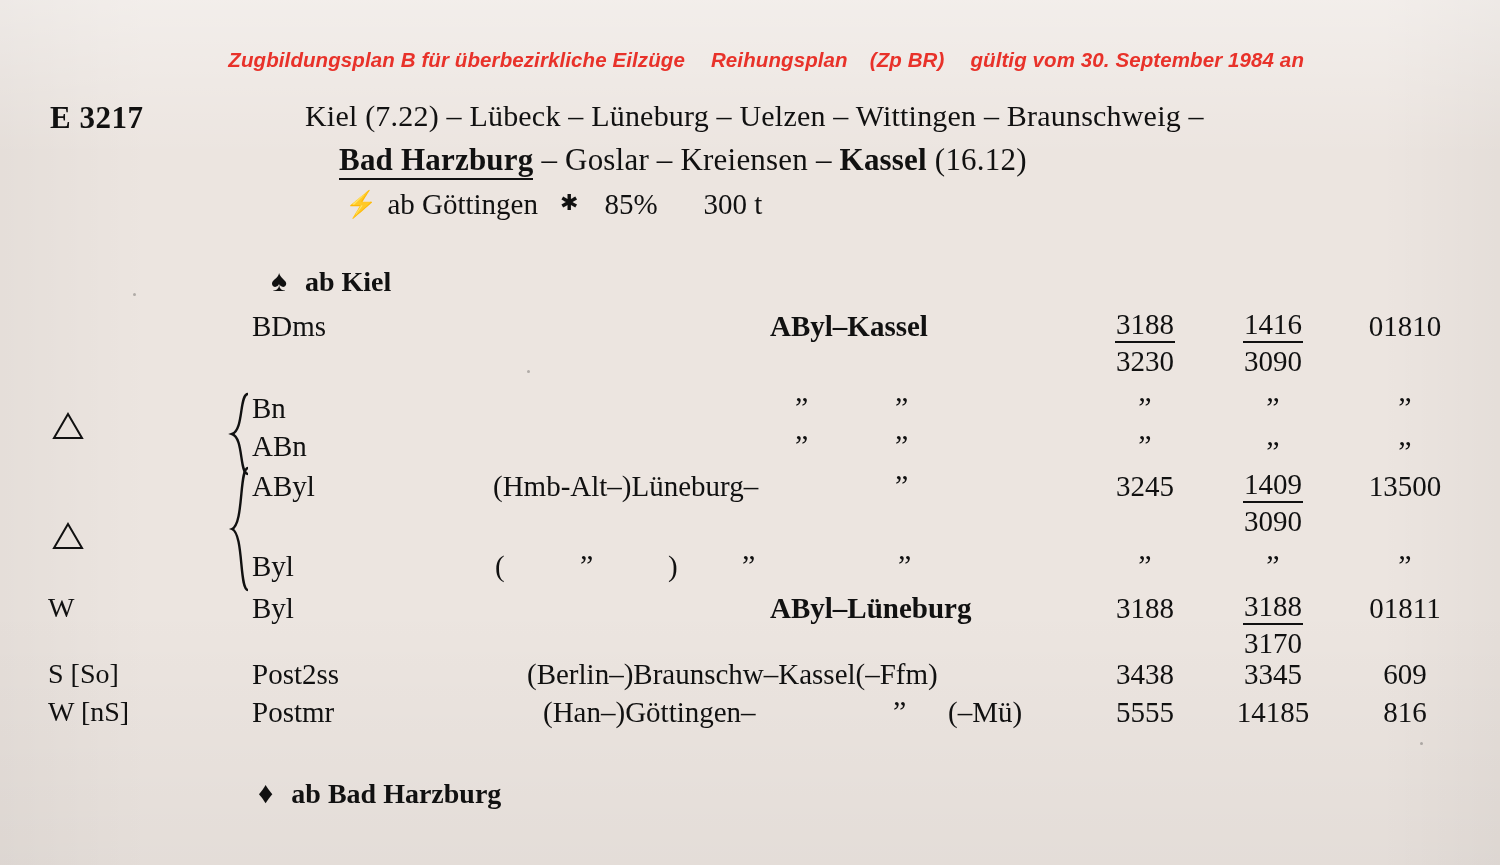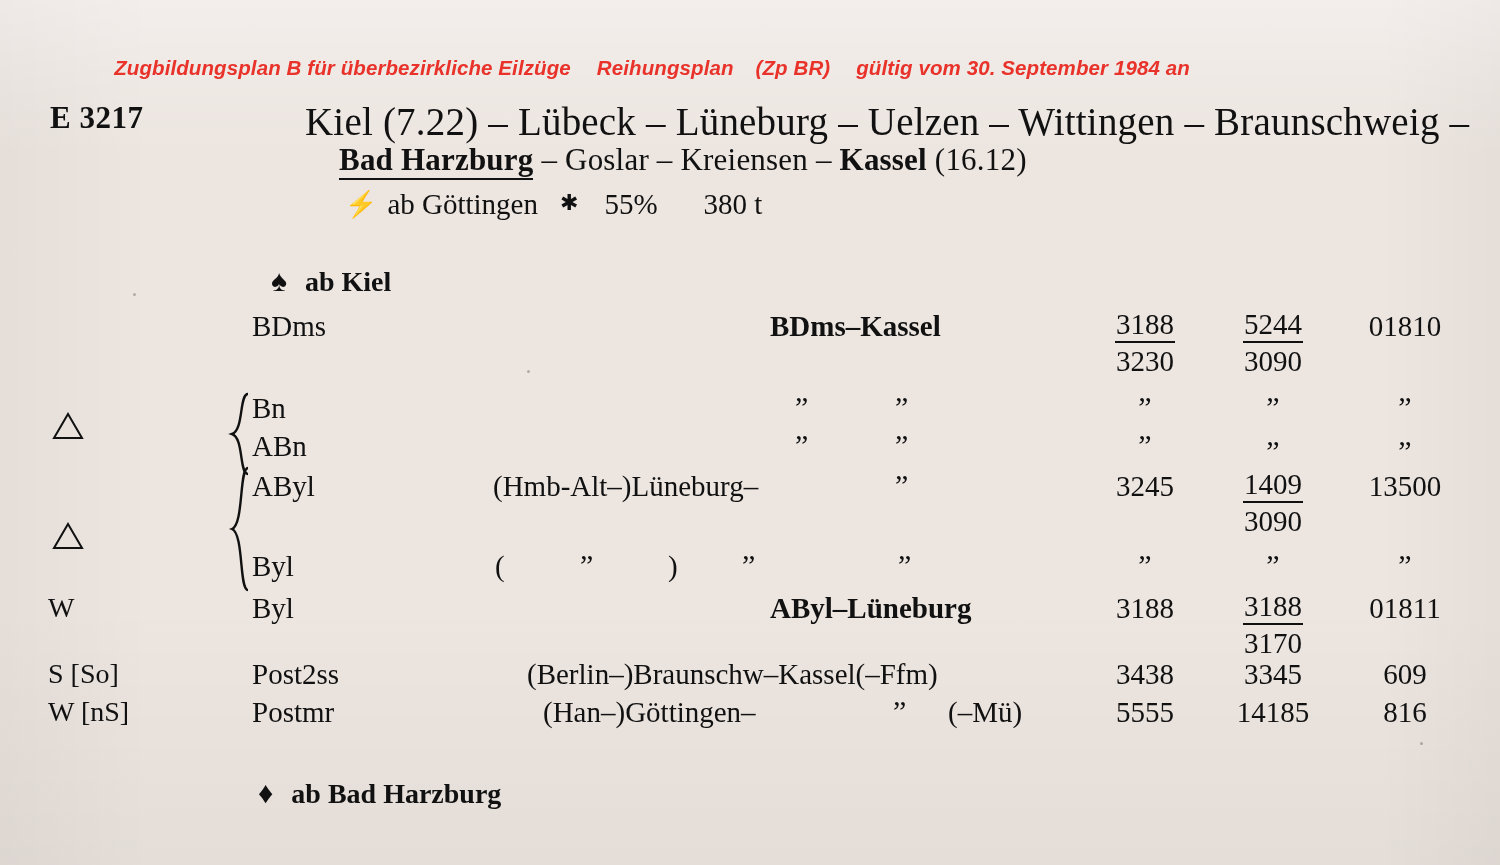--- a/index.html
+++ b/index.html
@@ -21,24 +21,24 @@
     inset: 0;
     background:
       linear-gradient(to bottom, rgba(255,255,255,0.35) 0%, rgba(255,255,255,0.0) 18%,
                       rgba(0,0,0,0.0) 70%, rgba(0,0,0,0.035) 100%),
       linear-gradient(to right, rgba(0,0,0,0.03) 0%, rgba(255,255,255,0.0) 10%,
                       rgba(255,255,255,0.0) 92%, rgba(0,0,0,0.03) 100%);
     pointer-events: none;
   }
   .header {
     position: absolute;
-    top: 56px;
+    top: 48px;
     left: 0;
     width: 1304px;
-    text-align: center;
+    text-align: right;
     color: #e8322a;
     font-family: "Liberation Sans", sans-serif;
     font-style: italic;
     font-weight: bold;
     font-size: 20.5px;
     letter-spacing: 0.1px;
     white-space: nowrap;
   }
   .header span { display: inline-block; }
   .h-gap-1 { width: 26px; }
@@ -50,21 +50,21 @@
     left: 50px;
     top: 100px;
     font-size: 31px;
     font-weight: bold;
     letter-spacing: 0.5px;
   }
   .route-1 {
     position: absolute;
     left: 305px;
     top: 99px;
-    font-size: 39px;
+    font-size: 30px;
     white-space: nowrap;
     letter-spacing: 0.2px;
   }
   .route-2 {
     position: absolute;
     left: 305px;
     top: 142px;
     font-size: 31px;
     white-space: nowrap;
     letter-spacing: 0.2px;
@@ -211,35 +211,35 @@
 </div>
 
 <div class="train-no">E 3217</div>
 
 <div class="route-1">Kiel (7.22) – Lübeck – Lüneburg – Uelzen – Wittingen – Braunschweig –</div>
 <div class="route-2">
   <span class="underline-city">Bad Harzburg</span><span> – Goslar – Kreiensen – </span><span class="bold-city">Kassel</span><span> (16.12)</span>
 </div>
 
 <div class="power-line">
-  <span class="bolt">⚡</span><span>ab Göttingen</span><span class="star">✱</span><span class="pct">55%</span><span class="tons">380 t</span>
+  <span class="bolt">⚡</span><span>ab Göttingen</span><span class="star">✱</span><span class="pct">85%</span><span class="tons">300 t</span>
 </div>
 
 <div class="arrow-kiel">
   <span class="glyph">♠</span><span>ab Kiel</span>
 </div>
 
 <div class="row" style="top: 310px;">
   <div class="col-type bold">BDms</div>
-  <div class="col-route" style="left: 770px; font-weight: bold;">BDms–Kassel</div>
+  <div class="col-route" style="left: 770px; font-weight: bold;">AByl–Kassel</div>
   <div class="col-n1">
     <span class="frac"><span class="top">3188</span><span class="bot">3230</span></span>
   </div>
   <div class="col-n2">
-    <span class="frac"><span class="top">5244</span><span class="bot">3090</span></span>
+    <span class="frac"><span class="top">1416</span><span class="bot">3090</span></span>
   </div>
   <div class="col-n3">01810</div>
 </div>
 
 <div class="tri" style="top: 412px;">
   <svg width="32" height="28" viewBox="0 0 32 28">
       <polygon points="16,2 30,26 2,26" fill="none" stroke="#111" stroke-width="2"></polygon>
     </svg>
 </div>
 

